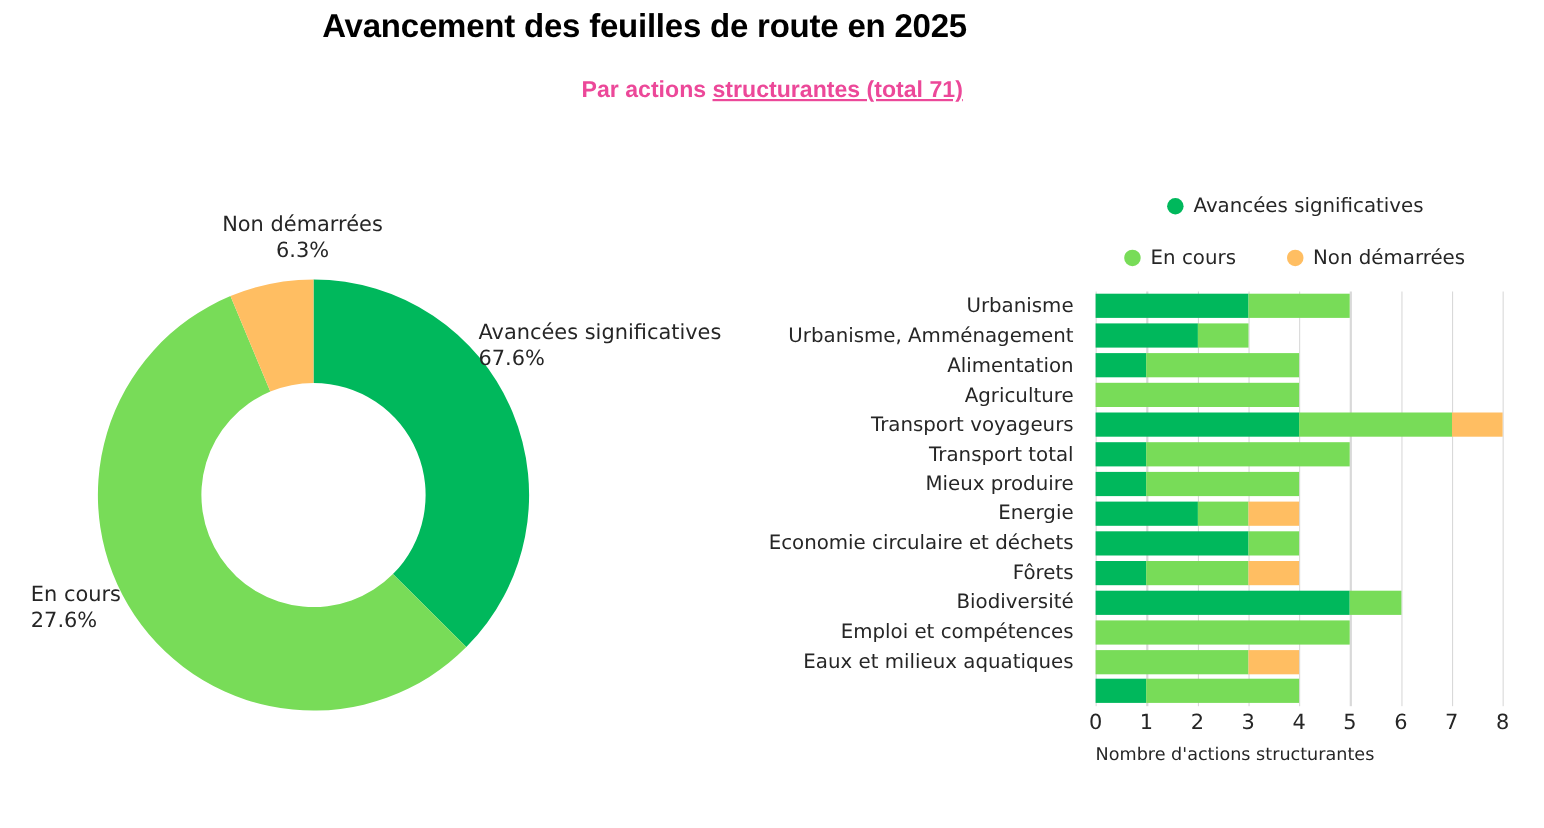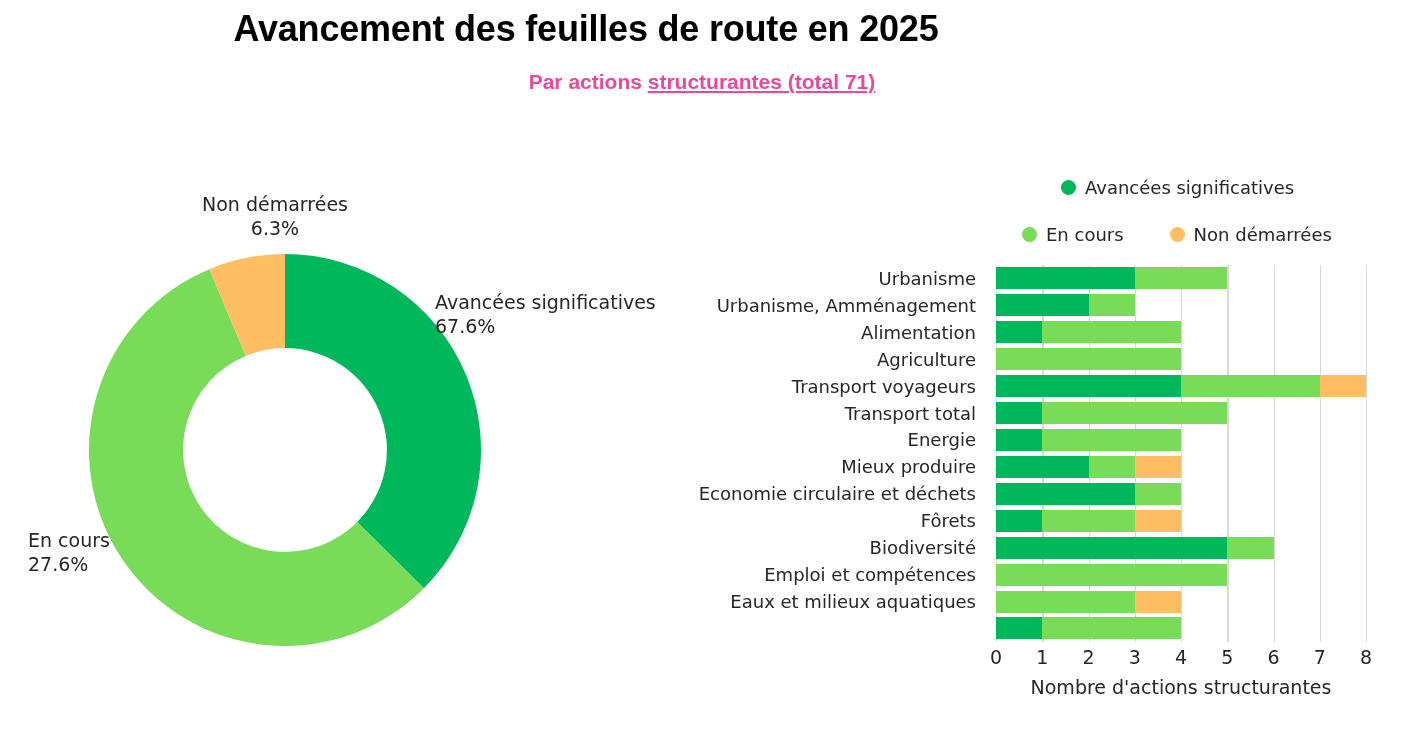--- a/index.html
+++ b/index.html
@@ -11,21 +11,21 @@
     overflow: hidden;
   }
   #root { position: relative; width: 1404px; height: 753px; }
 
   
   .title {
     position: absolute; top: 8px; left: 0; width: 1172px;
     text-align: center;
     font-family: "Liberation Sans", sans-serif;
     font-weight: bold;
-    font-size: 36px;
+    font-size: 30px;
     color: #000000;
     letter-spacing: -0.2px;
   }
   .subtitle {
     position: absolute; top: 70px; left: 0; width: 1404px;
     text-align: center;
     font-family: "Liberation Sans", sans-serif;
     font-weight: bold;
     font-size: 21px;
     color: #ec4899;
@@ -100,23 +100,23 @@
 
   .xaxis { position: absolute; left: 996px; top: 646px; width: 370px; height: 30px; }
   .xtick {
     position: absolute; top: 0;
     transform: translateX(-50%);
     font-family: "DejaVu Sans", sans-serif;
     font-size: 19px; color: #262626;
   }
   .xtitle {
     position: absolute; left: 996px; top: 676px; width: 370px;
-    text-align: center;
-    font-family: "DejaVu Sans", sans-serif;
-    font-size: 19px; color: #262626;
+    text-align: left;
+    font-family: "DejaVu Sans", sans-serif;
+    font-size: 16px; color: #262626;
     white-space: nowrap;
   }
 </style>
 </head>
 <body>
 
 <div id="root">
 
   <div class="title">Avancement des feuilles de route en 2025</div>
 
@@ -168,22 +168,22 @@
       </div>
     </div>
 
     <div class="cat-labels" id="cat-labels">
         <div class="cat-label">Urbanisme</div>
         <div class="cat-label">Urbanisme, Amménagement</div>
         <div class="cat-label">Alimentation</div>
         <div class="cat-label">Agriculture</div>
         <div class="cat-label">Transport voyageurs</div>
         <div class="cat-label">Transport total</div>
+        <div class="cat-label">Mieux produire</div>
         <div class="cat-label">Energie</div>
-        <div class="cat-label">Mieux produire</div>
         <div class="cat-label">Economie circulaire et déchets</div>
         <div class="cat-label">Fôrets</div>
         <div class="cat-label">Biodiversité</div>
         <div class="cat-label">Emploi et compétences</div>
         <div class="cat-label">Eaux et milieux aquatiques</div>
       </div>
 
     <div class="plot" id="plot">
       <div class="gridlines" id="gridlines">
           <div class="gridline" style="left: 0px;"></div>

